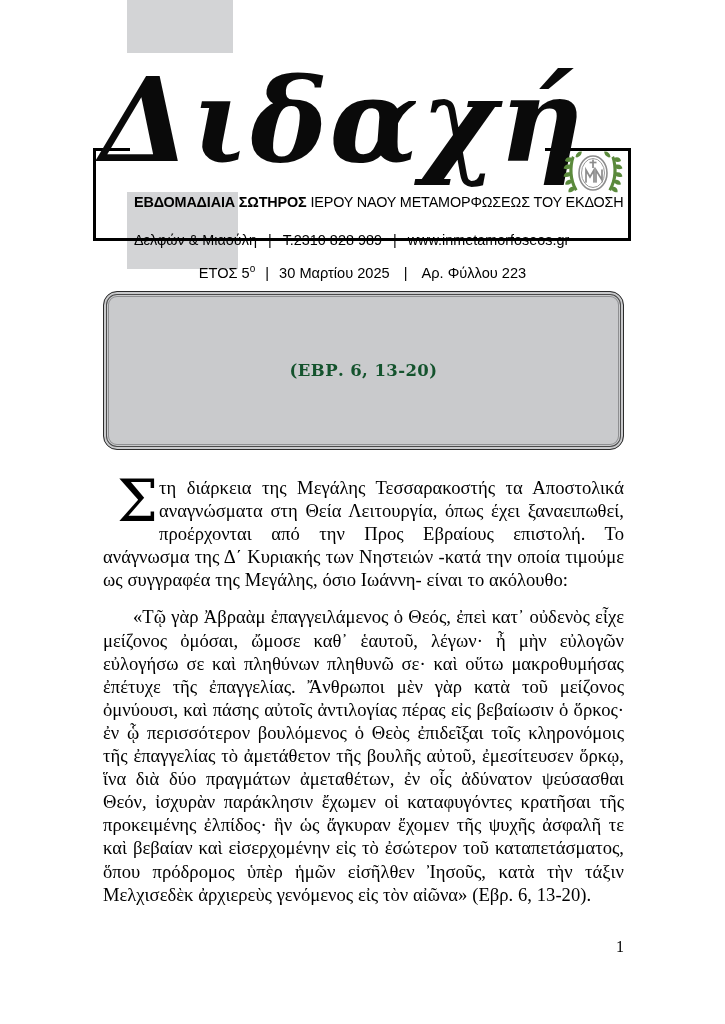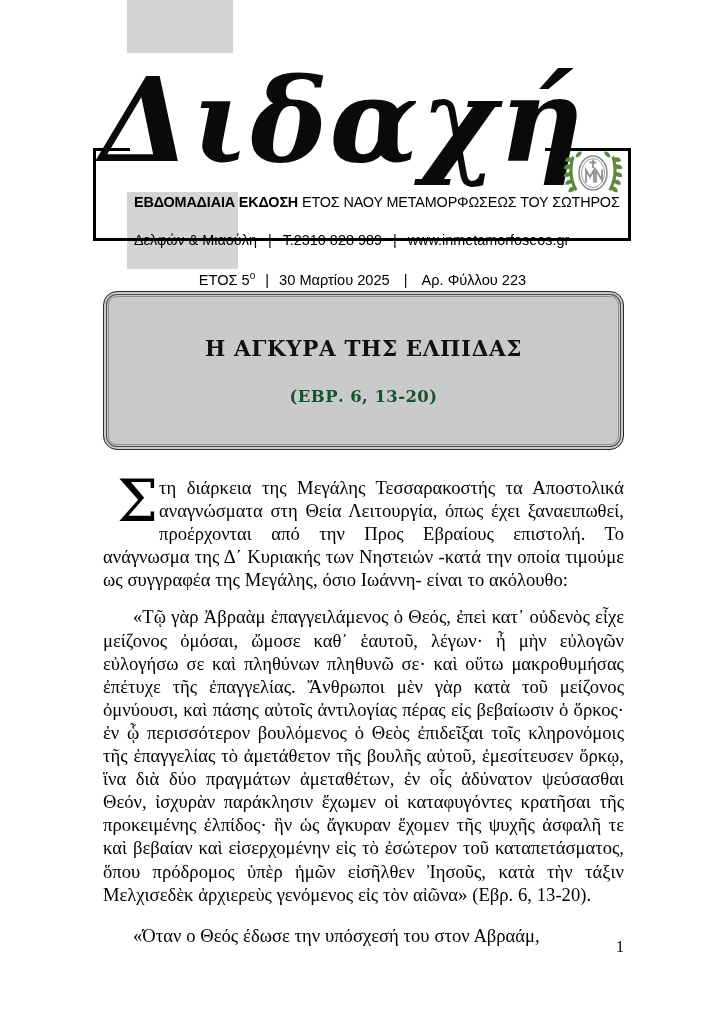--- a/index.html
+++ b/index.html
@@ -121,21 +121,21 @@
     font-weight: 300;
   }
   #mast-line2 .addr { }
   #mast-line2 .tel  { margin-left: 0; }
   #mast-line2 .web  { }
 
   
   #issue-line {
     position: absolute;
     left: 0;
-    top: 270px;
+    top: 263px;
     width: 725px;
     text-align: center;
     font-family: "Liberation Sans", "DejaVu Sans", sans-serif;
     font-size: 14.6px;
     white-space: nowrap;
   }
   #issue-line .sup { font-size: 10px; vertical-align: super; }
   #issue-line .bar { display: inline-block; margin: 0 10px; }
   #issue-line .bar2 { display: inline-block; margin: 0 14px; }
 
@@ -276,45 +276,43 @@
       <line x1="27.5" y1="16.5" x2="34.5" y2="16.5"></line>
     </g>
 
     <g stroke="#8c8c8c" stroke-width="1.7" fill="none" stroke-linecap="round">
       <path d="M24 36 L24 24 L28 31 L32 24 L32 36"></path>
       <path d="M34 36 L34 24 L40 34 L40 24"></path>
     </g>
   </svg>
 
   <div id="mast-line1">
-    <span class="bold">ΕΒΔΟΜΑΔΙΑΙΑ  ΕΚΔΟΣΗ</span><span> ΕΤΟΣ ΝΑΟΥ ΜΕΤΑΜΟΡΦΩΣΕΩΣ ΤΟΥ ΣΩΤΗΡΟΣ</span>
+    <span class="bold">ΕΒΔΟΜΑΔΙΑΙΑ  ΣΩΤΗΡΟΣ</span><span> ΙΕΡΟΥ ΝΑΟΥ ΜΕΤΑΜΟΡΦΩΣΕΩΣ ΤΟΥ ΕΚΔΟΣΗ</span>
   </div>
 
   <div id="mast-line2">
     <span class="addr">Δελφών &amp; Μιαούλη</span>
     <span class="sep">|</span>
     <span class="tel">Τ.2310 828 989</span>
     <span class="sep">|</span>
     <span class="web">www.inmetamorfoseos.gr</span>
   </div>
 
   <div id="issue-line">
     <span>ΕΤΟΣ 5</span><span class="sup">ο</span><span class="bar">|</span><span>30 Μαρτίου 2025</span><span class="bar2">|</span><span>Αρ. Φύλλου 223</span>
   </div>
 </div>
 
 <div id="title-panel">
-  <div id="title-main">Η ΑΓΚΥΡΑ ΤΗΣ ΕΛΠΙΔΑΣ</div>
   <div id="title-ref">(ΕΒΡ. 6, 13-20)</div>
 </div>
 
 <div id="body-col">
 
   <p class="body intro"><span class="dropcap">Σ</span><span>τη διάρκεια της Μεγάλης Τεσσαρακοστής τα Αποστολικά αναγνώσματα στη Θεία Λειτουργία, όπως έχει ξαναειπωθεί, προέρχονται από την Προς Εβραίους επιστολή. Το ανάγνωσμα της Δ΄ Κυριακής των Νηστειών -κατά την οποία τιμούμε ως συγγραφέα της Μεγάλης, όσιο Ιωάννη- είναι το ακόλουθο:</span></p>
 
   <p class="body quote">«Τῷ γὰρ Ἀβραὰμ ἐπαγγειλάμενος ὁ Θεός, ἐπεὶ κατ᾿ οὐδενὸς εἶχε μείζονος ὀμόσαι, ὤμοσε καθ᾿ ἑαυτοῦ, λέγων· ἦ μὴν εὐλογῶν εὐλογήσω σε καὶ πληθύνων πληθυνῶ σε· καὶ οὕτω μακροθυμήσας ἐπέτυχε τῆς ἐπαγγελίας. Ἄνθρωποι μὲν γὰρ κατὰ τοῦ μείζονος ὀμνύουσι, καὶ πάσης αὐτοῖς ἀντιλογίας πέρας εἰς βεβαίωσιν ὁ ὅρκος· ἐν ᾧ περισσότερον βουλόμενος ὁ Θεὸς ἐπιδεῖξαι τοῖς κληρονόμοις τῆς ἐπαγγελίας τὸ ἀμετάθετον τῆς βουλῆς αὐτοῦ, ἐμεσίτευσεν ὅρκῳ, ἵνα διὰ δύο πραγμάτων ἀμεταθέτων, ἐν οἷς ἀδύνατον ψεύσασθαι Θεόν, ἰσχυρὰν παράκλησιν ἔχωμεν οἱ καταφυγόντες κρατῆσαι τῆς προκειμένης ἐλπίδος· ἣν ὡς ἄγκυραν ἔχομεν τῆς ψυχῆς ἀσφαλῆ τε καὶ βεβαίαν καὶ εἰσερχομένην εἰς τὸ ἐσώτερον τοῦ καταπετάσματος, ὅπου πρόδρομος ὑπὲρ ἡμῶν εἰσῆλθεν Ἰησοῦς, κατὰ τὴν τάξιν Μελχισεδὲκ ἀρχιερεὺς γενόμενος εἰς τὸν αἰῶνα» (Εβρ. 6, 13-20).</p>
 
 
-  <p class="body translation">«Όταν ο Θεός έδωσε την υπόσχεσή του στον Αβραάμ,</p>
 
 </div>
 
 <div id="page-number">1</div>
 
 </body></html>

